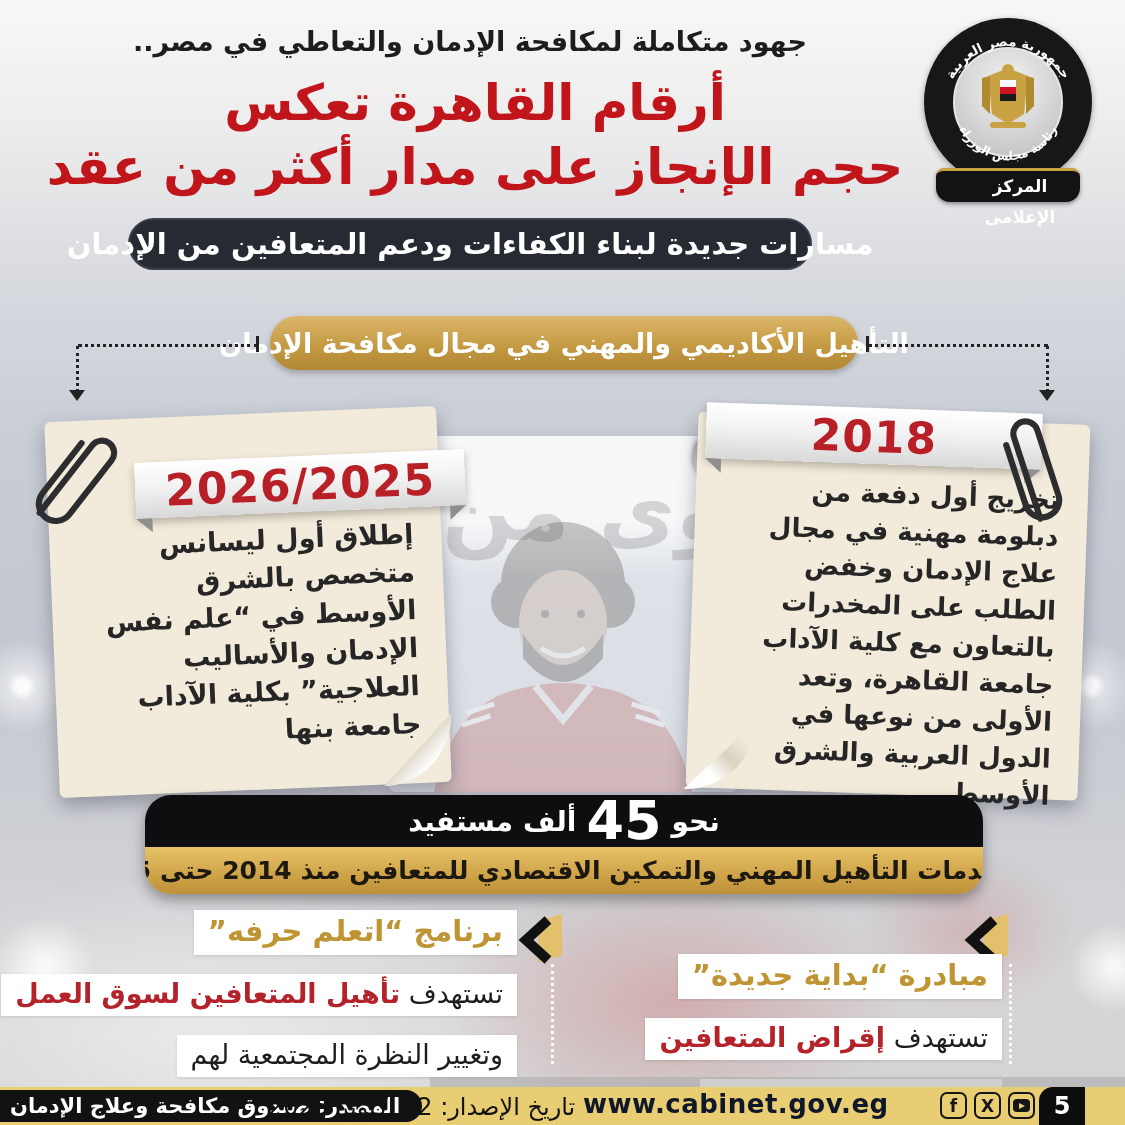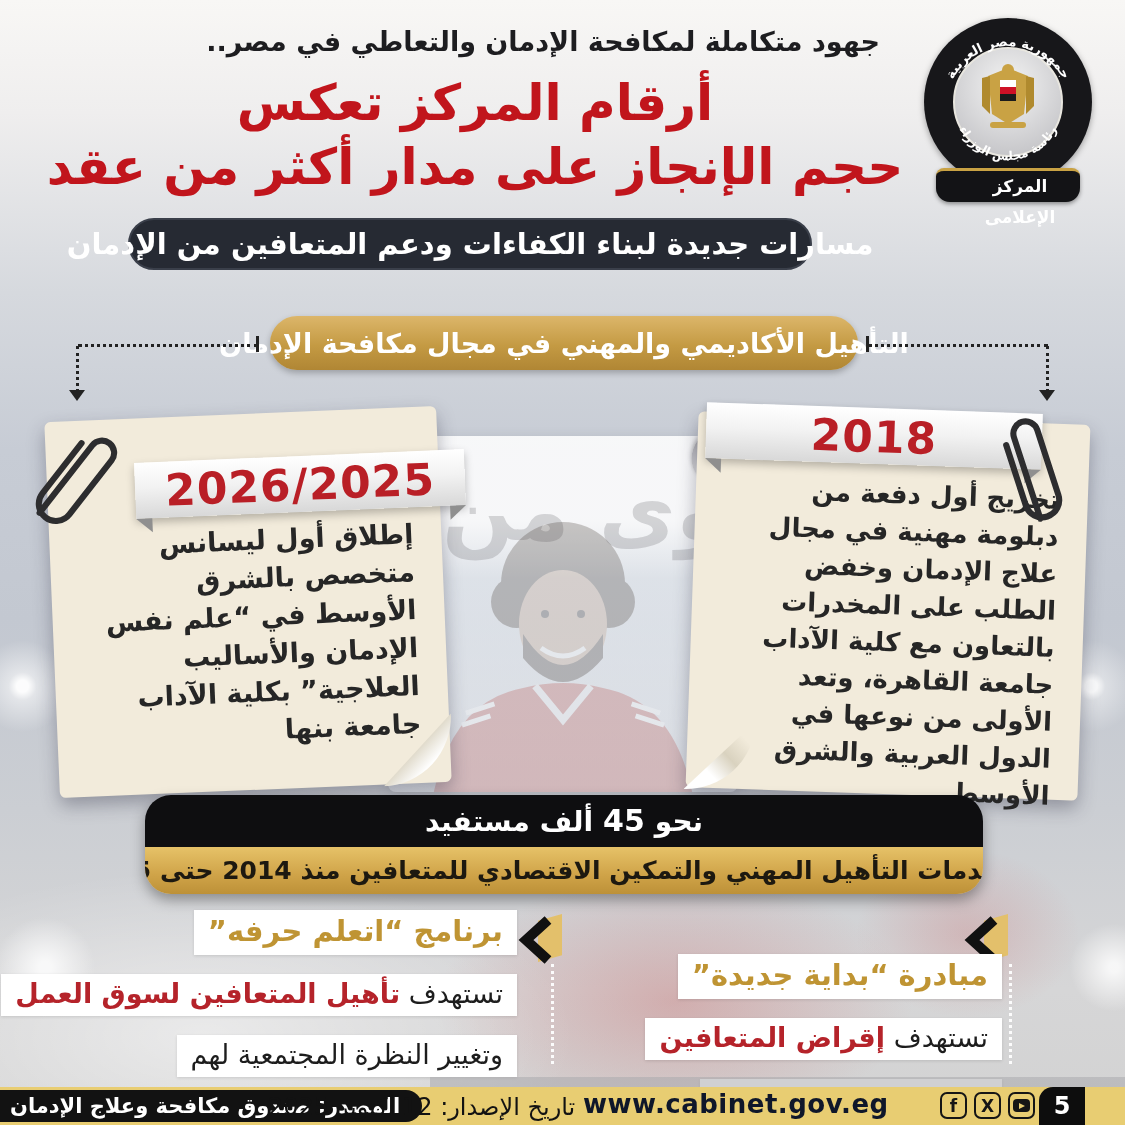--- a/index.html
+++ b/index.html
@@ -13,21 +13,21 @@
       radial-gradient(circle at 9% 46%,rgba(255,255,255,.9) 0 5px,rgba(255,255,255,.45) 12px,transparent 42px),
       radial-gradient(circle at 29% 57%,rgba(255,255,255,.9) 0 5px,rgba(255,255,255,.4) 12px,transparent 40px),
       radial-gradient(circle at 31% 66%,rgba(255,255,255,.8) 0 4px,transparent 34px),
       radial-gradient(circle at 4% 86%,rgba(255,255,255,.8) 0 6px,transparent 50px),
       radial-gradient(circle at 97% 61%,rgba(255,255,255,.9) 0 6px,rgba(255,255,255,.4) 14px,transparent 46px),
       radial-gradient(circle at 91% 47%,rgba(255,255,255,.85) 0 5px,transparent 40px),
       radial-gradient(circle at 99% 86%,rgba(255,255,255,.8) 0 5px,transparent 44px),
       radial-gradient(ellipse 340px 180px at 60% 89%,rgba(198,80,80,.30),transparent 70%),
       radial-gradient(ellipse 160px 120px at 86% 83%,rgba(198,80,80,.22),transparent 70%),
       radial-gradient(ellipse 500px 220px at 18% 92%,rgba(255,255,255,.5),transparent 75%);}
-  .hdr-tagline{position:absolute;top:26px;left:60px;width:820px;text-align:right;
+  .hdr-tagline{position:absolute;top:26px;left:60px;width:820px;text-align:center;
     font-size:27px;font-weight:bold;color:#1d1d20;}
   .hdr-title{position:absolute;left:40px;width:870px;text-align:center;
     font-size:50px;font-weight:900;color:#c1151c;letter-spacing:-1px;}
   .t1{top:74px;} .t2{top:138px;}
   
   .logo{position:absolute;top:18px;right:22px;width:190px;height:190px;}
   .logo-circle{position:absolute;top:0;left:11px;width:168px;height:168px;border-radius:50%;
     background:#17171a;box-shadow:0 2px 6px rgba(0,0,0,.35);}
   .logo-inner{position:absolute;top:29px;left:40px;width:110px;height:110px;border-radius:50%;
     background:radial-gradient(circle at 50% 35%,#f4f4f4,#c9c9cc 75%,#b7b7ba);border:2px solid #e8e6df;}
@@ -84,21 +84,21 @@
   .poster-fig{position:absolute;left:25px;top:70px;opacity:.26;filter:saturate(.85);}
   .poster-curl{position:absolute;width:44px;height:52px;background:linear-gradient(135deg,#ffffff,#b9b9bd 70%,#8f8f93);
     border-radius:10px 60% 60% 55%;box-shadow:1px 2px 4px rgba(0,0,0,.25);}
   .curl-tl{left:2px;top:-6px;transform:rotate(-18deg);}
   .curl-tr{right:2px;top:-6px;transform:rotate(200deg);}
   
   .stat{position:absolute;left:145px;top:795px;width:838px;height:99px;border-radius:26px;overflow:hidden;
     box-shadow:0 6px 14px rgba(0,0,0,.35);}
   .stat-top{height:52px;background:#0e0e10;color:#fff;display:flex;align-items:center;justify-content:center;
     gap:10px;direction:rtl;font-weight:bold;font-size:28px;}
-  .stat-top .num{font-size:30px;line-height:42px;text-align:center;}
+  .stat-top .num{font-size:54px;line-height:42px;text-align:center;}
   .stat-bottom{height:47px;background:linear-gradient(180deg,#e6c268,#cfa348 60%,#bd9138);color:#1d1910;
     display:flex;align-items:center;justify-content:center;font-weight:bold;font-size:25px;white-space:nowrap;}
   
   .prog{position:absolute;top:910px;display:flex;flex-direction:column;align-items:flex-start;gap:19px;direction:rtl;}
   .prog-right{right:123px;margin-top:44px;}
   .prog-left{right:608px;}
   .prog-row{background:#fff;padding:4px 14px 7px;box-shadow:0 1px 3px rgba(0,0,0,.12);white-space:nowrap;}
   .prog-title{color:#bf9433;font-weight:900;font-size:29px;}
   .prog-line{font-size:27px;color:#1d1d1d;}
   .prog-line .red{color:#b5232a;font-weight:900;}
@@ -125,21 +125,21 @@
   .page-tab{position:absolute;right:40px;top:0;width:46px;height:38px;background:#0d0d0d;border-radius:14px 0 0 0;
     color:#fff;font-size:24px;font-weight:bold;display:flex;align-items:center;justify-content:center;}
 </style>
 </head>
 <body>
 
 <div id="canvas">
   <div class="bg-fx"></div>
 
   <div class="hdr-tagline" dir="rtl">جهود متكاملة لمكافحة الإدمان والتعاطي في مصر..</div>
-  <div class="hdr-title t1" dir="rtl">أرقام المركز تعكس</div>
+  <div class="hdr-title t1" dir="rtl">أرقام القاهرة تعكس</div>
   <div class="hdr-title t2" dir="rtl">حجم الإنجاز على مدار أكثر من عقد</div>
 
   <div class="logo">
     <div class="logo-circle"></div>
     <div class="logo-inner"></div>
     <svg class="logo-arcs" width="168" height="168" viewBox="0 0 168 168">
       <defs>
         <path id="arcTop" d="M 22 90 A 62 62 0 0 1 146 90"></path>
         <path id="arcBot" d="M 30 88 A 54 54 0 0 0 138 88"></path>
       </defs>

